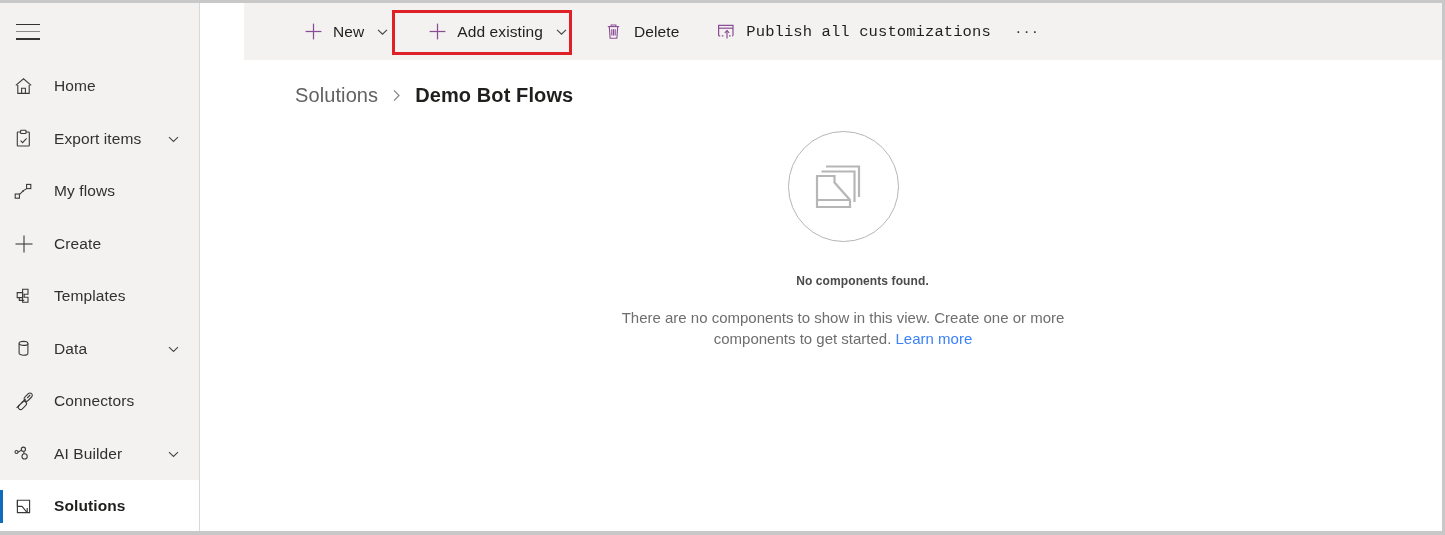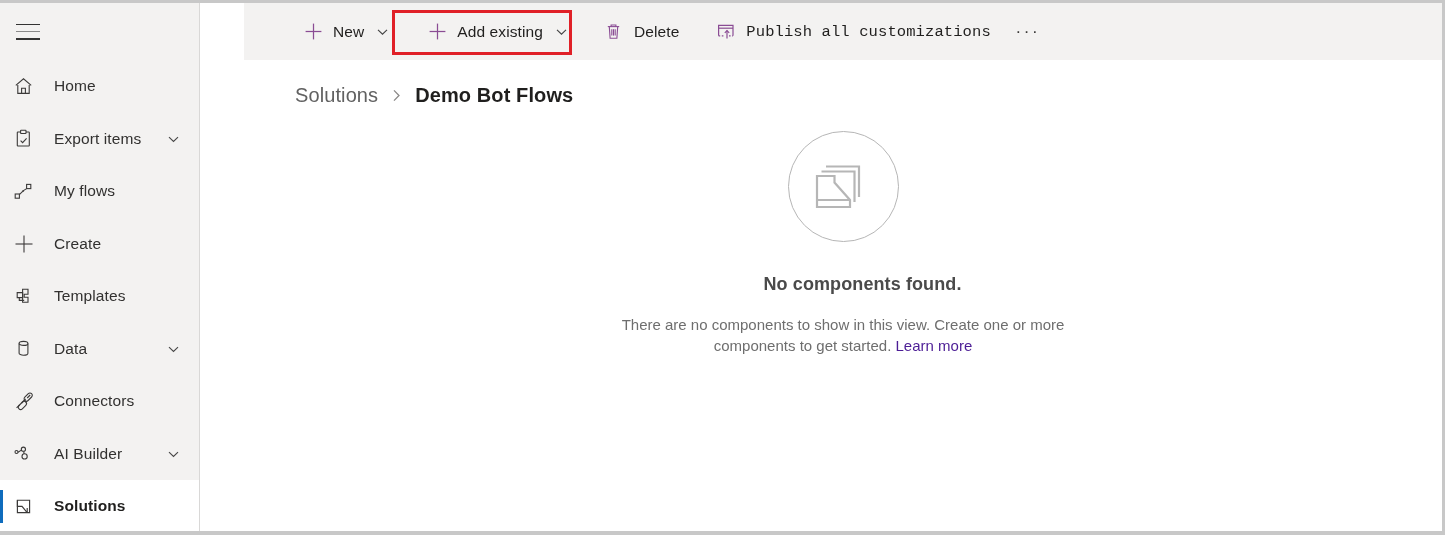--- a/index.html
+++ b/index.html
@@ -208,36 +208,36 @@
     width: 111px;
     height: 111px;
     border-radius: 50%;
     border: 1.6px solid #b6b6b6;
     display: flex;
     align-items: center;
     justify-content: center;
   }
   #empty-title {
     margin-top: 32px;
-    font-size: 18px;
+    font-size: 12px;
     font-weight: bold;
     color: #4a4a4a;
     letter-spacing: 0.1px;
     margin-left: 39px;
   }
   #empty-desc {
     margin-top: 19px;
     width: 452px;
     text-align: center;
     font-size: 15px;
     line-height: 21px;
     color: #6e6e6e;
   }
   #empty-link {
-    color: #4c1d95;
+    color: #3b82f6;
     cursor: pointer;
   }
 </style>
 </head>
 <body>
 
 <div id="app">
 
   <nav id="sidebar">
 

